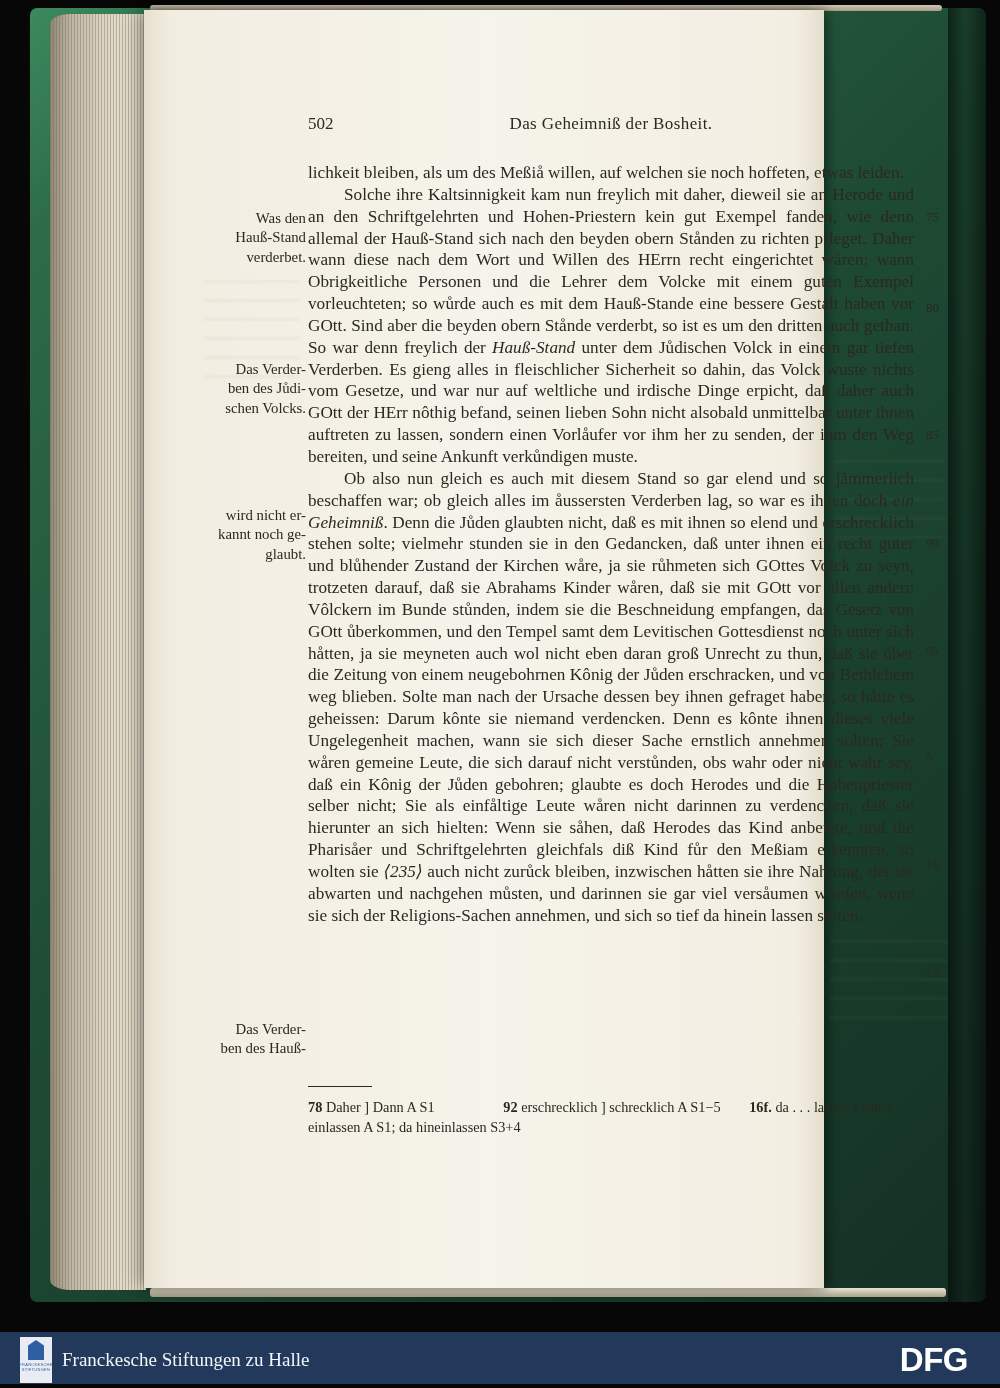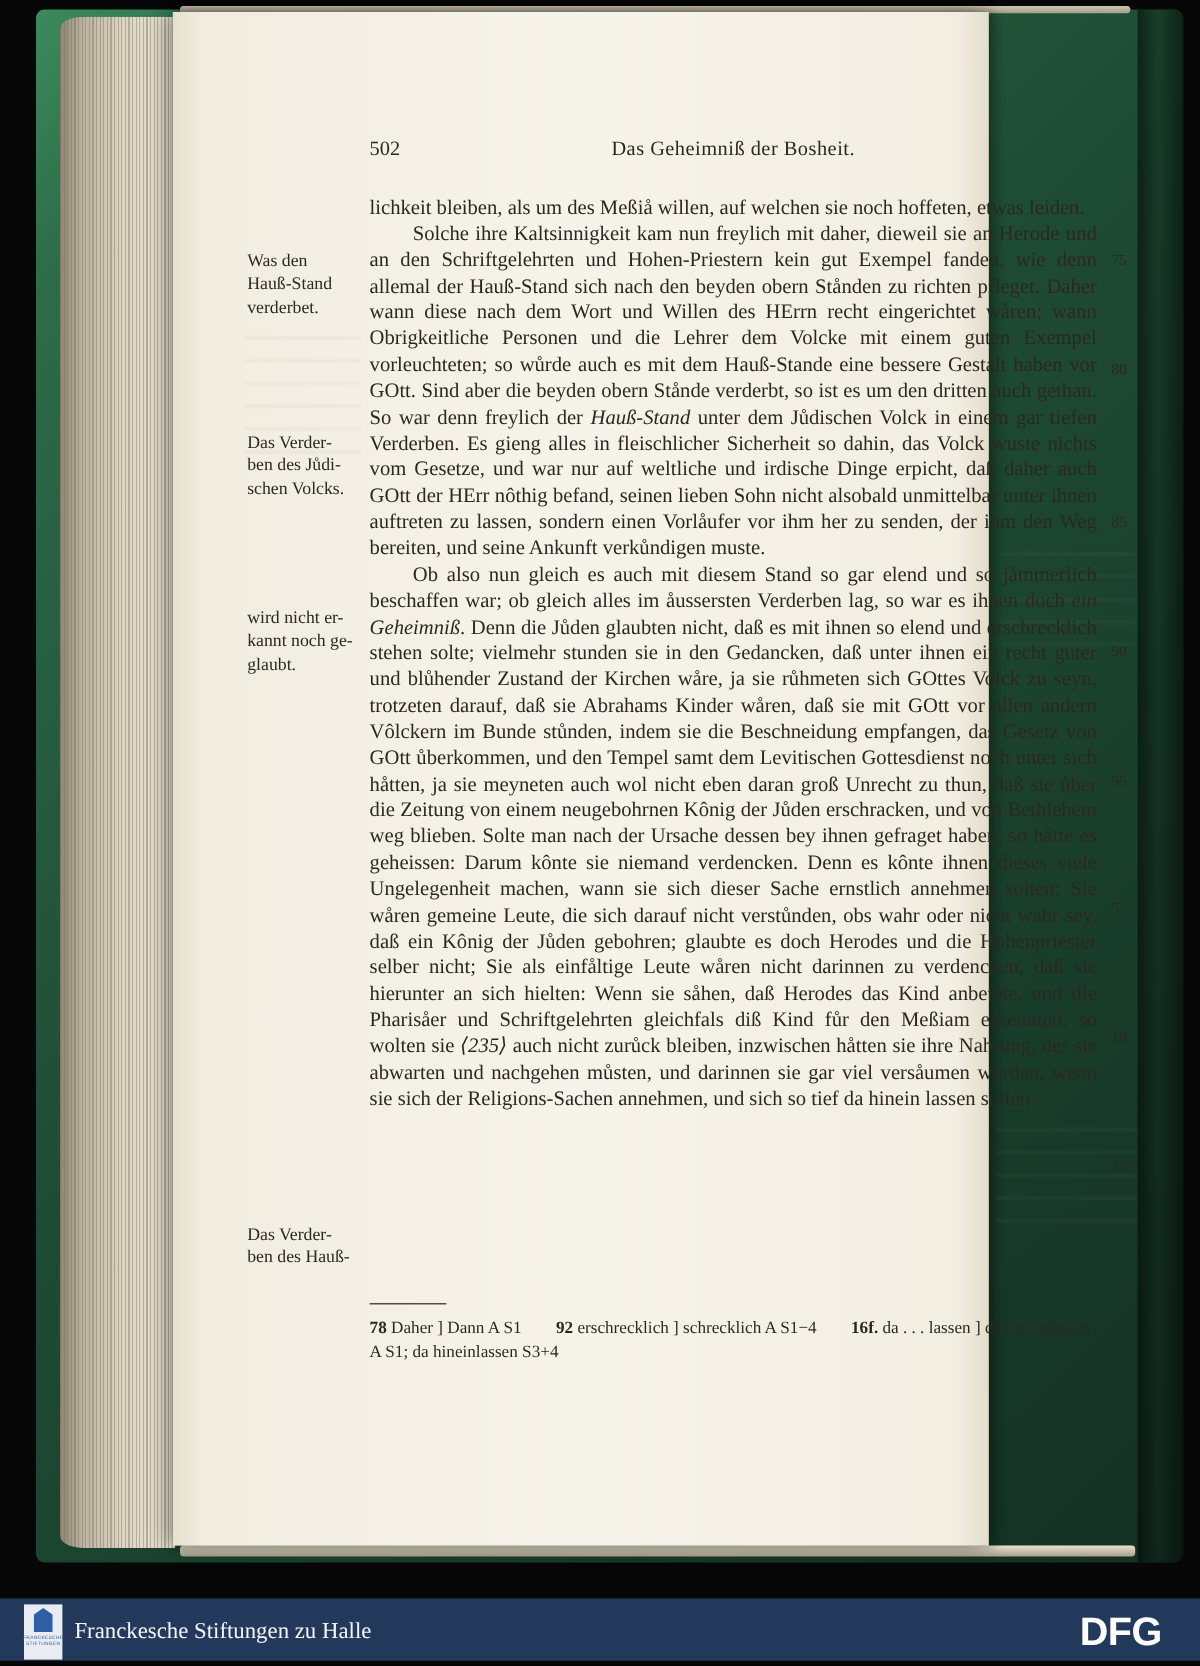--- a/index.html
+++ b/index.html
@@ -33,21 +33,21 @@
   .pagenum{position:absolute;left:164px;top:104px;font-size:17px;color:#2b2822;}
   .runhead{position:absolute;left:164px;top:104px;width:606px;text-align:center;
            font-size:17px;letter-spacing:.4px;color:#2b2822;}
 
   .text-col{position:absolute;left:164px;top:152px;width:606px;color:#2b2822;
             font-size:17.2px;line-height:21.85px;text-align:justify;}
   .text-col p{margin:0;}
   .text-col p.ind{text-indent:36px;}
 
   .mnote{position:absolute;left:62px;width:100px;font-size:14.8px;line-height:19.4px;
-         color:#2b2822;white-space:pre-line;}
+         color:#2b2822;white-space:pre-line;text-align:right;}
   .lno{position:absolute;left:782px;width:40px;font-size:12.8px;color:#2b2822;}
 
   .fn-rule{position:absolute;left:164px;top:1076px;width:64px;border-top:1.6px solid #2b2822;}
   .fns{position:absolute;left:164px;top:1088px;width:610px;font-size:14.3px;line-height:19.6px;
        color:#2b2822;text-align:left;}
 
   
   .footer{position:absolute;left:0;top:1332px;width:1000px;height:52px;background:#22395c;}
   .fs-logo{position:absolute;left:20px;top:5px;width:32px;height:46px;background:#e9edf3;
            display:flex;flex-direction:column;align-items:center;padding-top:3px;box-sizing:border-box;}
@@ -101,21 +101,21 @@
     <div class="lno" style="top:848px">10</div>
     <div class="lno" style="top:956px">15</div>
 
     <div class="text-col">
       <p class="par"><span>lichkeit bleiben, als um des Meßiå willen, auf welchen sie noch hoffeten, etwas leiden.</span></p>
       <p class="par ind"><span>Solche ihre Kaltsinnigkeit kam nun freylich mit daher, dieweil sie an Herode und an den Schriftgelehrten und Hohen-Priestern kein gut Exempel fanden, wie denn allemal der Hauß-Stand sich nach den beyden obern Stånden zu richten pfleget. Daher wann diese nach dem Wort und Willen des HErrn recht eingerichtet wåren; wann Obrigkeitliche Personen und die Lehrer dem Volcke mit einem guten Exempel vorleuchteten; so wůrde auch es mit dem Hauß-Stande eine bessere Gestalt haben vor GOtt. Sind aber die beyden obern Stånde verderbt, so ist es um den dritten auch gethan. So war denn freylich der </span><span style="font-style: italic;">Hauß-Stand</span><span> unter dem Jůdischen Volck in einem gar tiefen Verderben. Es gieng alles in fleischlicher Sicherheit so dahin, das Volck wuste nichts vom Gesetze, und war nur auf weltliche und irdische Dinge erpicht, daß daher auch GOtt der HErr nôthig befand, seinen lieben Sohn nicht alsobald unmittelbar unter ihnen auftreten zu lassen, sondern einen Vorlåufer vor ihm her zu senden, der ihm den Weg bereiten, und seine Ankunft verkůndigen muste.</span></p>
       <p class="par ind"><span>Ob also nun gleich es auch mit diesem Stand so gar elend und so jåmmerlich beschaffen war; ob gleich alles im åussersten Verderben lag, so war es ihnen doch </span><span style="font-style: italic;">ein Geheimniß</span><span>. Denn die Jůden glaubten nicht, daß es mit ihnen so elend und erschrecklich stehen solte; vielmehr stunden sie in den Gedancken, daß unter ihnen ein recht guter und blůhender Zustand der Kirchen wåre, ja sie růhmeten sich GOttes Volck zu seyn, trotzeten darauf, daß sie Abrahams Kinder wåren, daß sie mit GOtt vor allen andern Vôlckern im Bunde stůnden, indem sie die Beschneidung empfangen, das Gesetz von GOtt ůberkommen, und den Tempel samt dem Levitischen Gottesdienst noch unter sich håtten, ja sie meyneten auch wol nicht eben daran groß Unrecht zu thun, daß sie ůber die Zeitung von einem neugebohrnen Kônig der Jůden erschracken, und von Bethlehem weg blieben. Solte man nach der Ursache dessen bey ihnen gefraget haben, so håtte es geheissen: Darum kônte sie niemand verdencken. Denn es kônte ihnen dieses viele Ungelegenheit machen, wann sie sich dieser Sache ernstlich annehmen solten; Sie wåren gemeine Leute, die sich darauf nicht verstůnden, obs wahr oder nicht wahr sey, daß ein Kônig der Jůden gebohren; glaubte es doch Herodes und die Hohenpriester selber nicht; Sie als einfåltige Leute wåren nicht darinnen zu verdencken, daß sie hierunter an sich hielten: Wenn sie såhen, daß Herodes das Kind anbetete, und die Pharisåer und Schriftgelehrten gleichfals diß Kind fůr den Meßiam erkennten, so wolten sie </span><span style="font-style: italic;">⟨235⟩</span><span> auch nicht zurůck bleiben, inzwischen håtten sie ihre Nahrung, der sie abwarten und nachgehen můsten, und darinnen sie gar viel versåumen wůrden, wenn sie sich der Religions-Sachen annehmen, und sich so tief da hinein lassen solten.</span></p>
     </div>
 
     <div class="fn-rule"></div>
-    <div class="fns"><span style="font-weight: bold;">78 </span><span>Daher ] Dann A S1  </span><span style="font-weight: bold;">92 </span><span>erschrecklich ] schrecklich A S1−4  </span><span style="font-weight: bold;">16f.</span><span> da . . . lassen ] dahin einlassen A S1; da hineinlassen S3+4</span></div>
+    <div class="fns"><span style="font-weight: bold;">78 </span><span>Daher ] Dann A S1  </span><span style="font-weight: bold; margin-left: 40px;">92 </span><span>erschrecklich ] schrecklich A S1−5  </span><span style="font-weight: bold;">16f.</span><span> da . . . lassen ] dahin einlassen A S1; da hineinlassen S3+4</span></div>
 
   </div>
 
   <div class="cover-right-shade"></div>
 
   <div class="footer">
     <div class="fs-logo">
       <div class="fs-emblem"></div>
       <div class="fs-caption">FRANCKESCHE STIFTUNGEN</div>
     </div>

